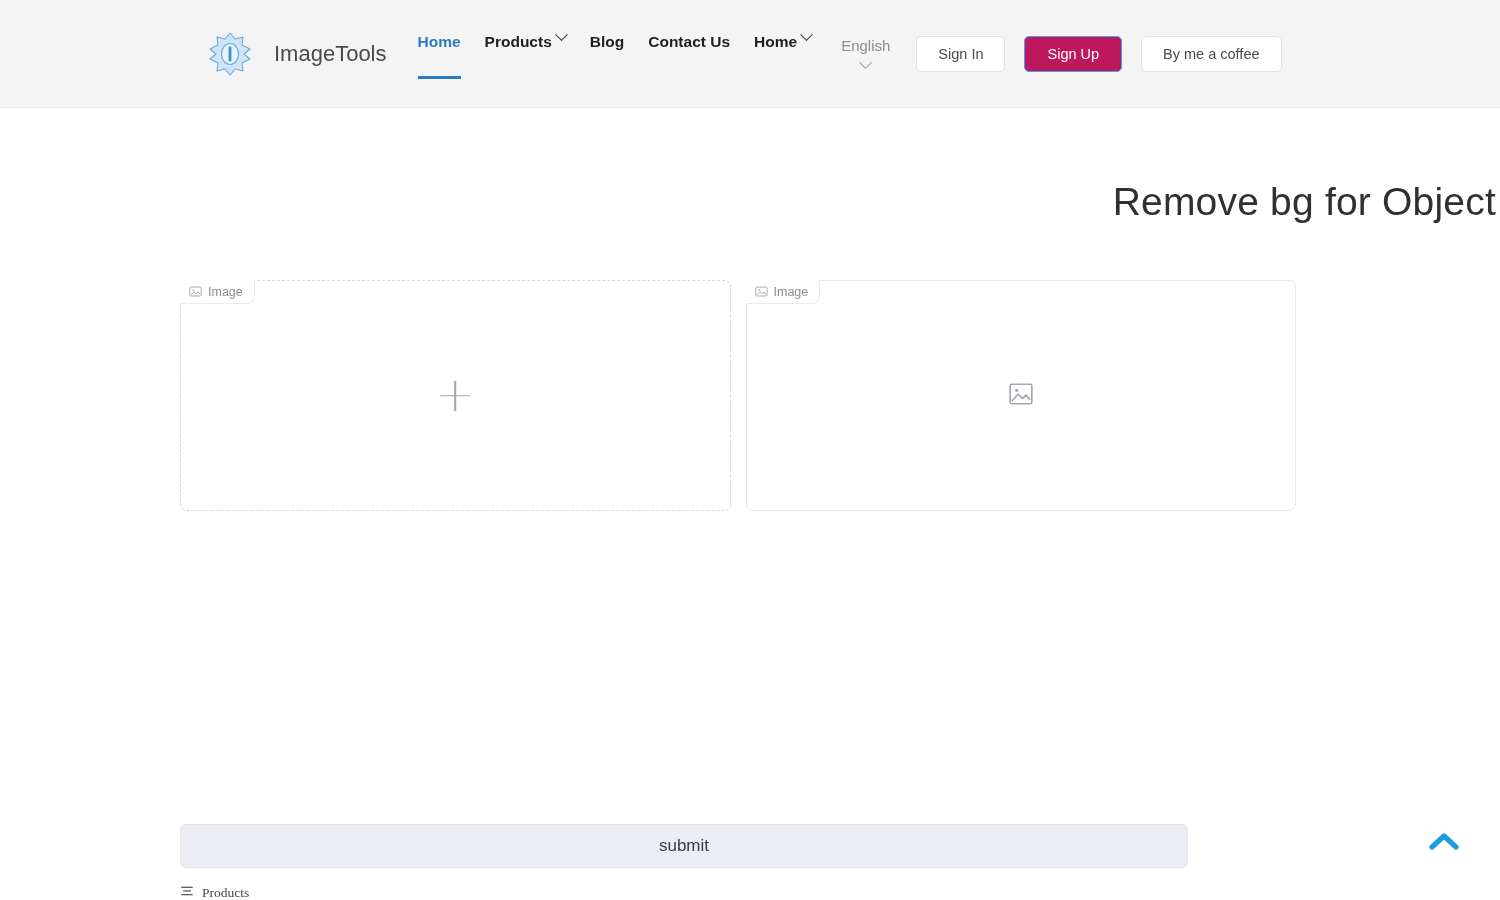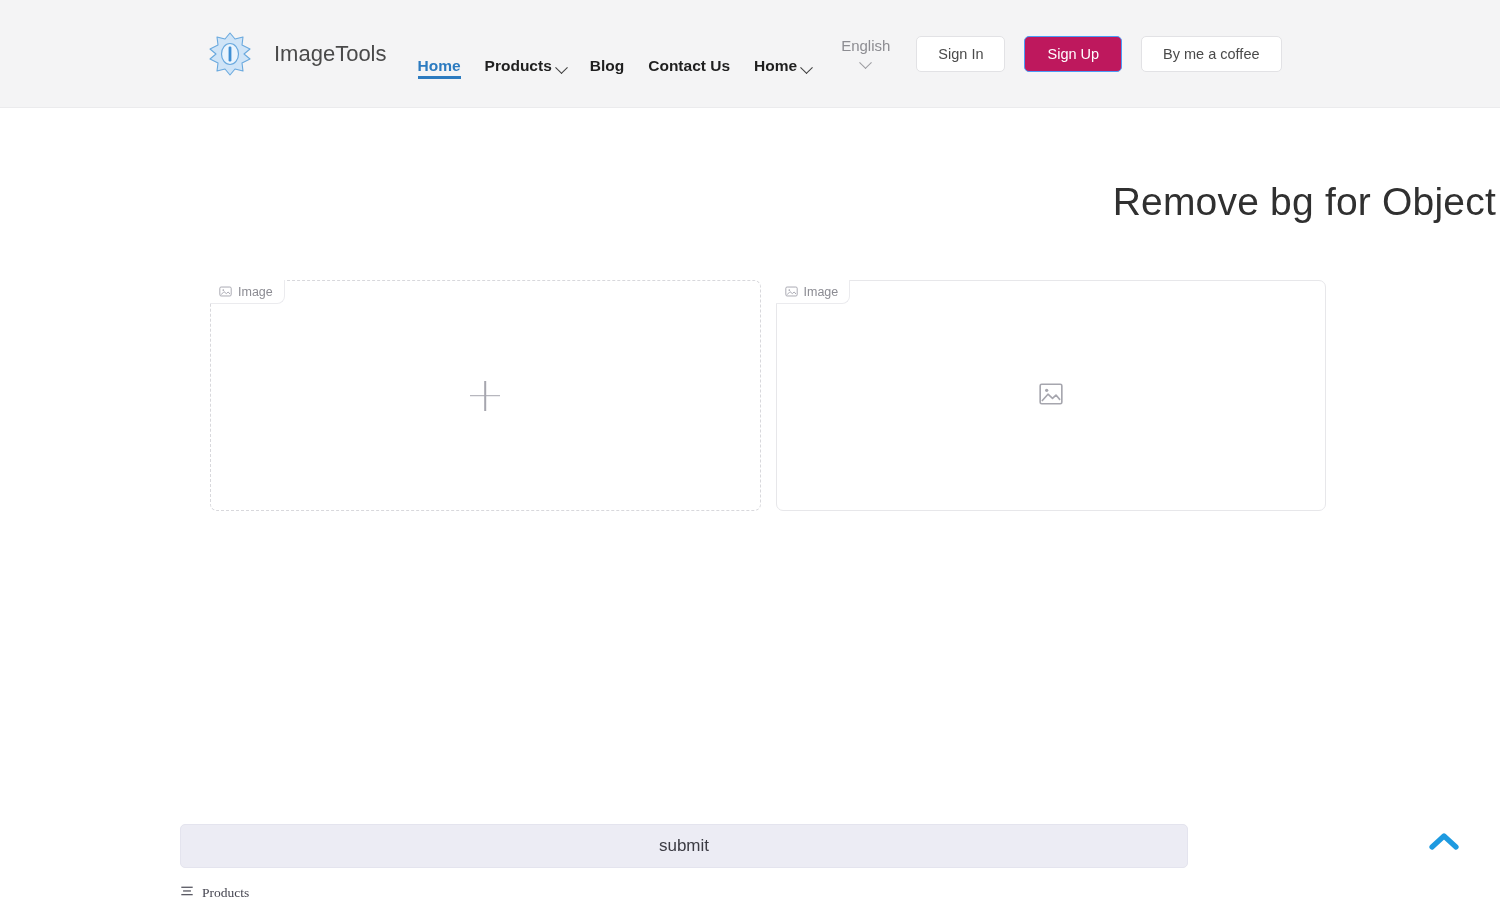--- a/index.html
+++ b/index.html
@@ -39,21 +39,21 @@
     gap: 0px;
   }
   .nav-item {
     position: relative;
     font-size: 15.5px;
     font-weight: bold;
     color: #1f1f1f;
     padding: 0 12px;
     height: 42px;
     display: flex;
-    align-items: flex-end;
+    align-items: flex-start;
     gap: 5px;
     cursor: pointer;
     white-space: nowrap;
   }
   .nav-item.active { color: #2c7bc0; }
   .nav-item.active .underline {
     position: absolute;
     left: 12px; right: 12px;
     bottom: -4px;
     height: 3px;
@@ -105,21 +105,21 @@
     font-size: 39px;
     font-weight: normal;
     color: #303030;
     margin: 4px;
     padding-top: 68px;
     letter-spacing: .2px;
   }
 
   .panels {
     position: absolute;
-    left: 210px; top: 280px;
+    left: 180px; top: 280px;
     width: 1116px; height: 231px;
     display: flex;
     gap: 15px;
   }
   .panel {
     position: relative;
     flex: 1 1 0;
     border-radius: 7px;
     background: #ffffff;
     display: flex; align-items: center; justify-content: center;

